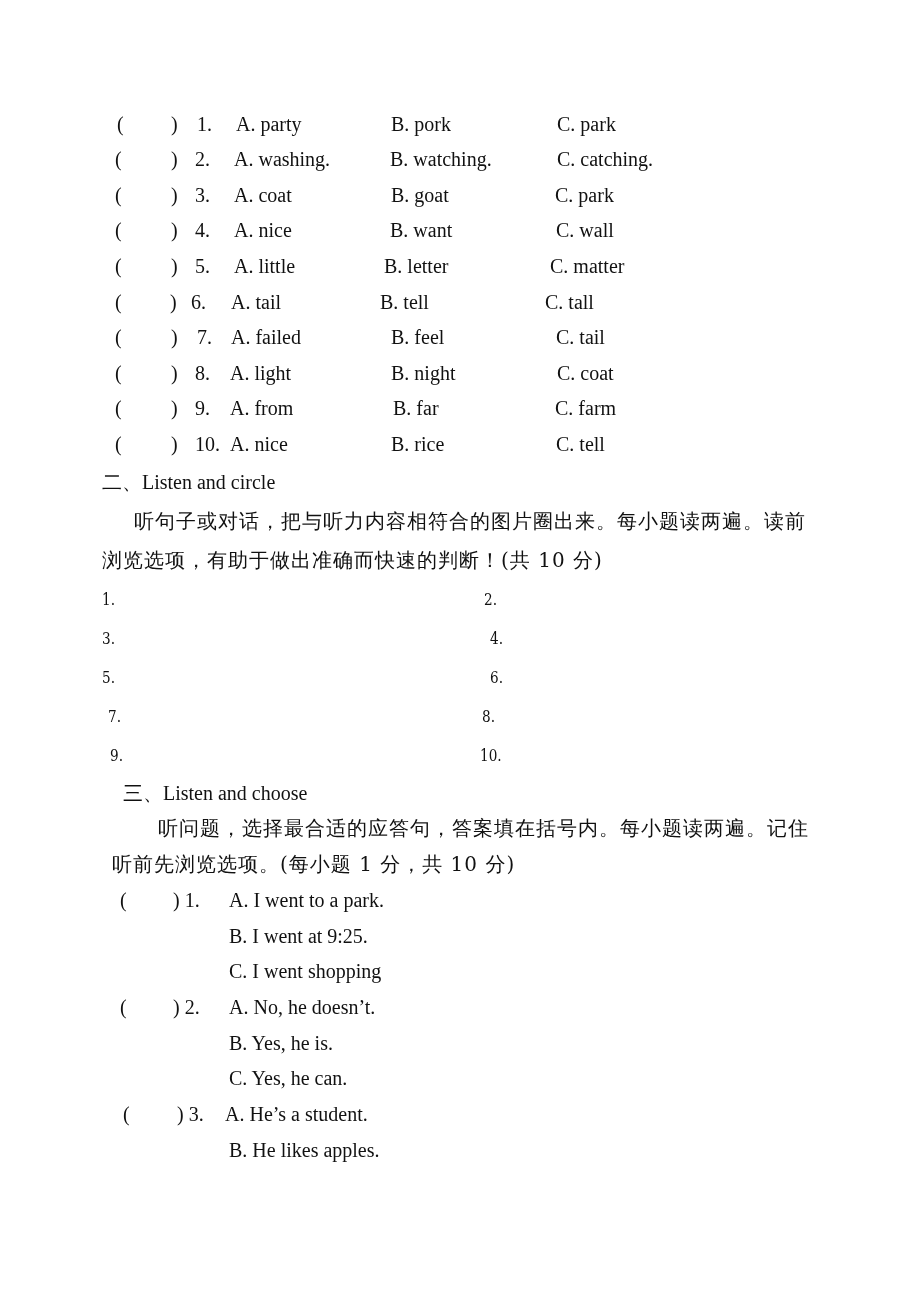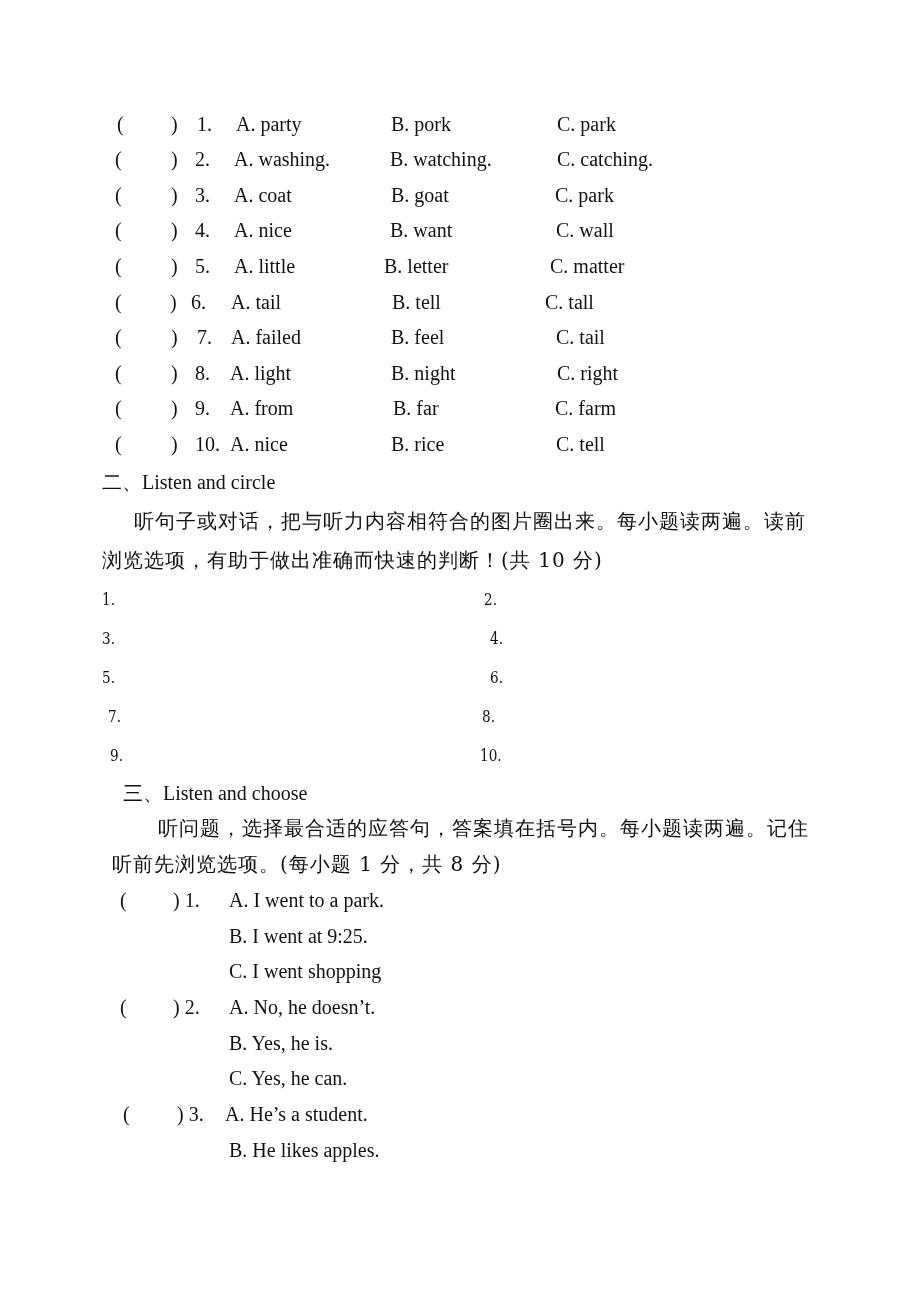--- a/index.html
+++ b/index.html
@@ -50,36 +50,36 @@
   <span class="abs en" style="left:171px;top:256px">)</span>
   <span class="abs en" style="left:195px;top:256px">5.</span>
   <span class="abs en" style="left:234px;top:256px">A. little</span>
   <span class="abs en" style="left:384px;top:256px">B. letter</span>
   <span class="abs en" style="left:550px;top:256px">C. matter</span>
 
   <span class="abs en" style="left:115px;top:292px">(</span>
   <span class="abs en" style="left:170px;top:292px">)</span>
   <span class="abs en" style="left:191px;top:292px">6.</span>
   <span class="abs en" style="left:231px;top:292px">A. tail</span>
-  <span class="abs en" style="left:392px;top:292px">B. tell</span>
+  <span class="abs en" style="left:380px;top:292px">B. tell</span>
   <span class="abs en" style="left:545px;top:292px">C. tall</span>
 
   <span class="abs en" style="left:115px;top:327px">(</span>
   <span class="abs en" style="left:171px;top:327px">)</span>
   <span class="abs en" style="left:197px;top:327px">7.</span>
   <span class="abs en" style="left:231px;top:327px">A. failed</span>
   <span class="abs en" style="left:391px;top:327px">B. feel</span>
   <span class="abs en" style="left:556px;top:327px">C. tail</span>
 
   <span class="abs en" style="left:115px;top:363px">(</span>
   <span class="abs en" style="left:171px;top:363px">)</span>
   <span class="abs en" style="left:195px;top:363px">8.</span>
   <span class="abs en" style="left:230px;top:363px">A. light</span>
   <span class="abs en" style="left:391px;top:363px">B. night</span>
-  <span class="abs en" style="left:557px;top:363px">C. right</span>
+  <span class="abs en" style="left:557px;top:363px">C. coat</span>
 
   <span class="abs en" style="left:115px;top:398px">(</span>
   <span class="abs en" style="left:171px;top:398px">)</span>
   <span class="abs en" style="left:195px;top:398px">9.</span>
   <span class="abs en" style="left:230px;top:398px">A. from</span>
   <span class="abs en" style="left:393px;top:398px">B. far</span>
   <span class="abs en" style="left:555px;top:398px">C. farm</span>
 
   <span class="abs en" style="left:115px;top:434px">(</span>
   <span class="abs en" style="left:171px;top:434px">)</span>
@@ -102,21 +102,21 @@
   <span class="abs num-small" style="left:490px;top:669px">6.</span>
   <span class="abs num-small" style="left:108px;top:708px">7.</span>
   <span class="abs num-small" style="left:482px;top:708px">8.</span>
   <span class="abs num-small" style="left:110px;top:747px">9.</span>
   <span class="abs num-small" style="left:480px;top:747px">10.</span>
 </div>
 
 <div>
   <span class="abs en" style="left:123px;top:783px">三、Listen and choose</span>
   <span class="abs zh" style="left:158px;top:818px">听问题，选择最合适的应答句，答案填在括号内。每小题读两遍。记住</span>
-  <span class="abs zh" style="left:112px;top:854px">听前先浏览选项。(每小题 1 分，共 8 分)</span>
+  <span class="abs zh" style="left:112px;top:854px">听前先浏览选项。(每小题 1 分，共 10 分)</span>
 
   <span class="abs en" style="left:120px;top:890px">(</span>
   <span class="abs en" style="left:173px;top:890px">) 1.</span>
   <span class="abs en" style="left:229px;top:890px">A. I went to a park.</span>
   <span class="abs en" style="left:229px;top:926px">B. I went at 9:25.</span>
   <span class="abs en" style="left:229px;top:961px">C. I went shopping</span>
 
   <span class="abs en" style="left:120px;top:997px">(</span>
   <span class="abs en" style="left:173px;top:997px">) 2.</span>
   <span class="abs en" style="left:229px;top:997px">A. No, he doesn’t.</span>

